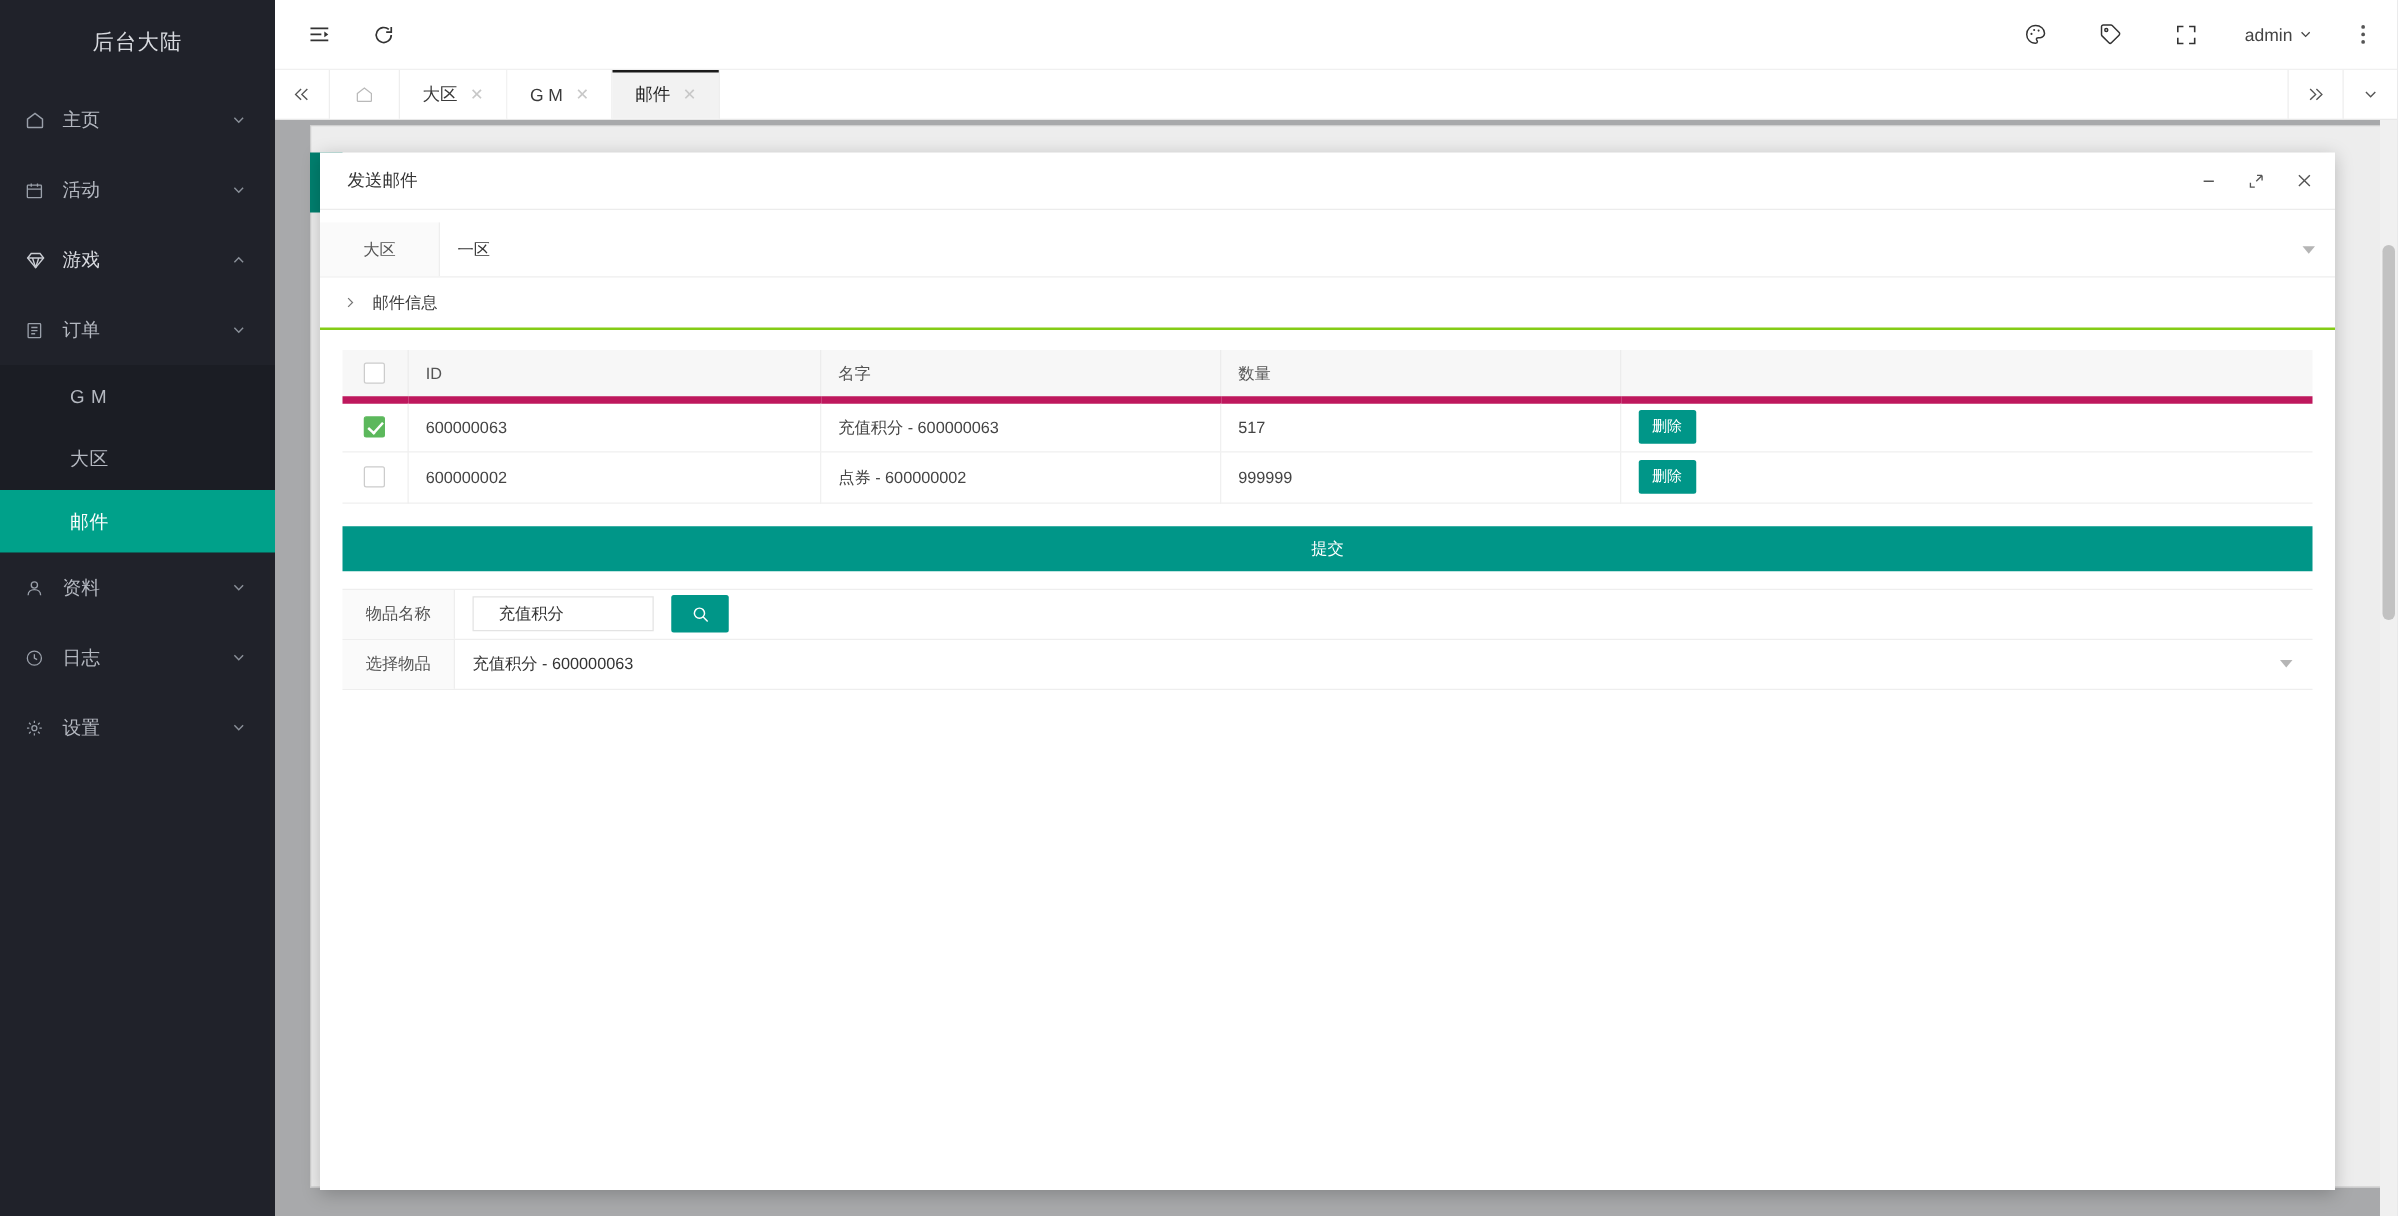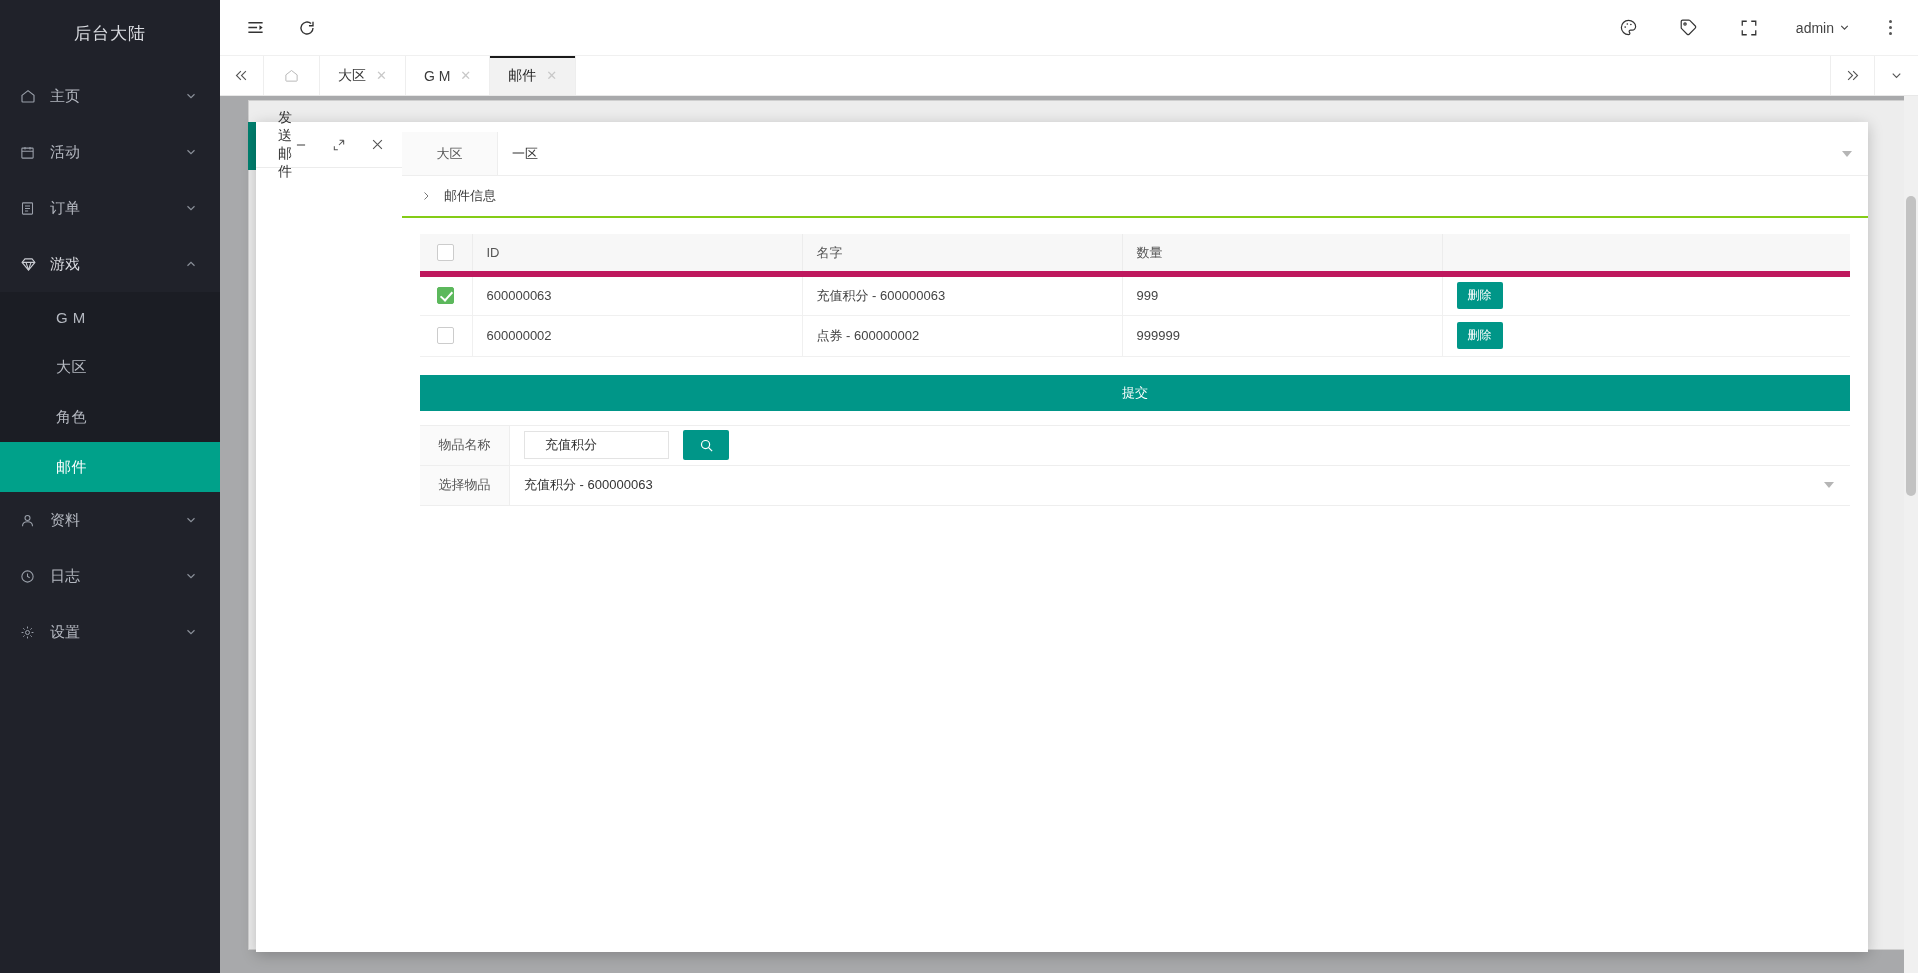--- a/index.html
+++ b/index.html
@@ -122,21 +122,21 @@
     width: 26px; height: 48px;
     background: #00806f;
   }
 
   
   .dialog {
     position: absolute; left: 36px; top: 122px;
     width: 1612px; height: 830px;
     background: #ffffff;
     box-shadow: 0 3px 14px rgba(0,0,0,.22);
-    display: flex; flex-direction: row;
+    display: flex; flex-direction: column;
     z-index: 10;
   }
   .dlg-head {
     height: 46px; display: flex; align-items: center;
     padding: 0 16px 0 22px;
     border-bottom: 1px solid #ececec;
     flex: 0 0 46px;
   }
   .dlg-title { font-size: 14px; color: #333; }
   .dlg-ctrls { margin-left: auto; display: flex; align-items: center; gap: 20px; color: #555; }
@@ -314,54 +314,53 @@
           </svg>
       </span>
       <span class="lbl">活动</span>
       <span class="chev">
         <svg width="14" height="14" viewBox="0 0 24 24" fill="none" stroke="currentColor" stroke-width="2">
             <path d="M6 9l6 6 6-6"></path>
           </svg>
       </span>
     </div>
 
+    <div class="nav-item expanded">
+      <span class="ico">
+        <svg width="17" height="17" viewBox="0 0 24 24" fill="none" stroke="currentColor" stroke-width="1.6">
+            <path d="M3 9l4-5h10l4 5-9 11z"></path>
+            <path d="M3 9h18M8.5 9l3.5 11M15.5 9L12 20"></path>
+          </svg>
+      </span>
+      <span class="lbl">游戏</span>
+      <span class="chev">
+        <svg width="14" height="14" viewBox="0 0 24 24" fill="none" stroke="currentColor" stroke-width="2">
+            <path d="M18 15l-6-6-6 6"></path>
+          </svg>
+      </span>
+    </div>
+
     <div class="nav-item">
       <span class="ico">
         <svg width="15" height="15" viewBox="0 0 24 24" fill="none" stroke="currentColor" stroke-width="1.7">
             <rect x="4" y="3" width="16" height="18" rx="1"></rect>
             <path d="M8 8h8M8 12h8M8 16h5"></path>
           </svg>
       </span>
       <span class="lbl">订单</span>
       <span class="chev">
         <svg width="14" height="14" viewBox="0 0 24 24" fill="none" stroke="currentColor" stroke-width="2">
             <path d="M6 9l6 6 6-6"></path>
           </svg>
       </span>
     </div>
 
-    <div class="nav-item expanded">
-      <span class="ico">
-        <svg width="17" height="17" viewBox="0 0 24 24" fill="none" stroke="currentColor" stroke-width="1.6">
-            <path d="M3 9l4-5h10l4 5-9 11z"></path>
-            <path d="M3 9h18M8.5 9l3.5 11M15.5 9L12 20"></path>
-          </svg>
-      </span>
-      <span class="lbl">游戏</span>
-      <span class="chev">
-        <svg width="14" height="14" viewBox="0 0 24 24" fill="none" stroke="currentColor" stroke-width="2">
-            <path d="M18 15l-6-6-6 6"></path>
-          </svg>
-      </span>
-    </div>
-
     <div class="submenu">
       <div class="sub-item">G M</div>
       <div class="sub-item">大区</div>
-      <div class="sub-item">角色</div>
       <div class="sub-item active">邮件</div>
     </div>
 
     <div class="nav-item">
       <span class="ico">
         <svg width="15" height="15" viewBox="0 0 24 24" fill="none" stroke="currentColor" stroke-width="1.7">
             <circle cx="12" cy="8" r="4"></circle>
             <path d="M4 21c0-4.4 3.6-7 8-7s8 2.6 8 7"></path>
           </svg>
       </span>
@@ -552,21 +551,21 @@
                 <th></th>
               </tr>
             </thead>
             <tbody>
               <tr>
                 <td class="col-chk">
                   <span class="chkbox checked"></span>
                 </td>
                 <td>600000063</td>
                 <td>充值积分 - 600000063</td>
-                <td>999</td>
+                <td>517</td>
                 <td>
                   <button class="btn-del">删除</button>
                 </td>
               </tr>
               <tr>
                 <td class="col-chk">
                   <span class="chkbox"></span>
                 </td>
                 <td>600000002</td>
                 <td>点券 - 600000002</td>

